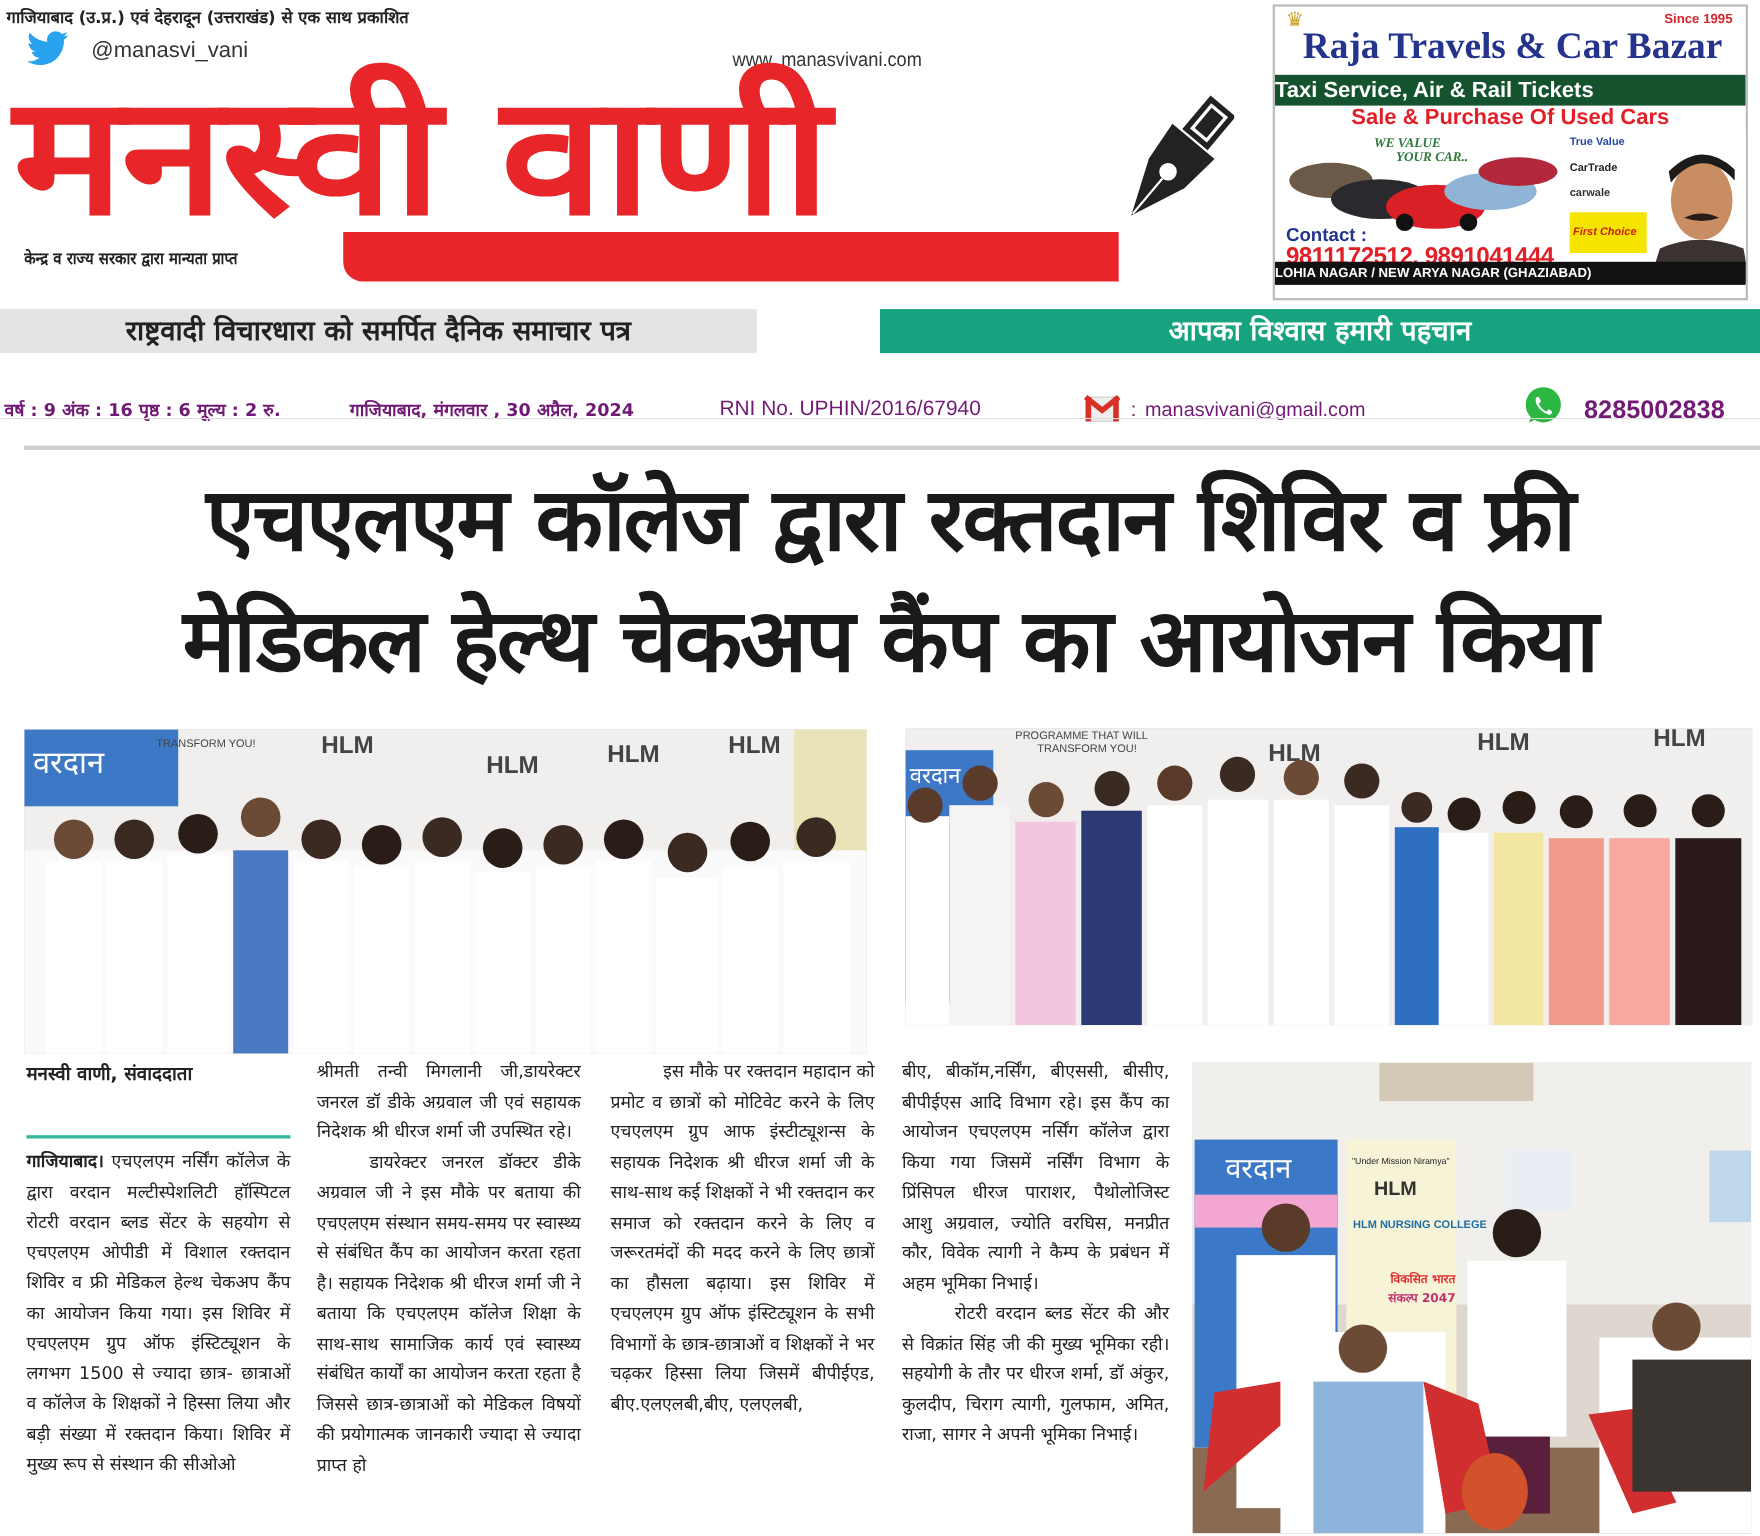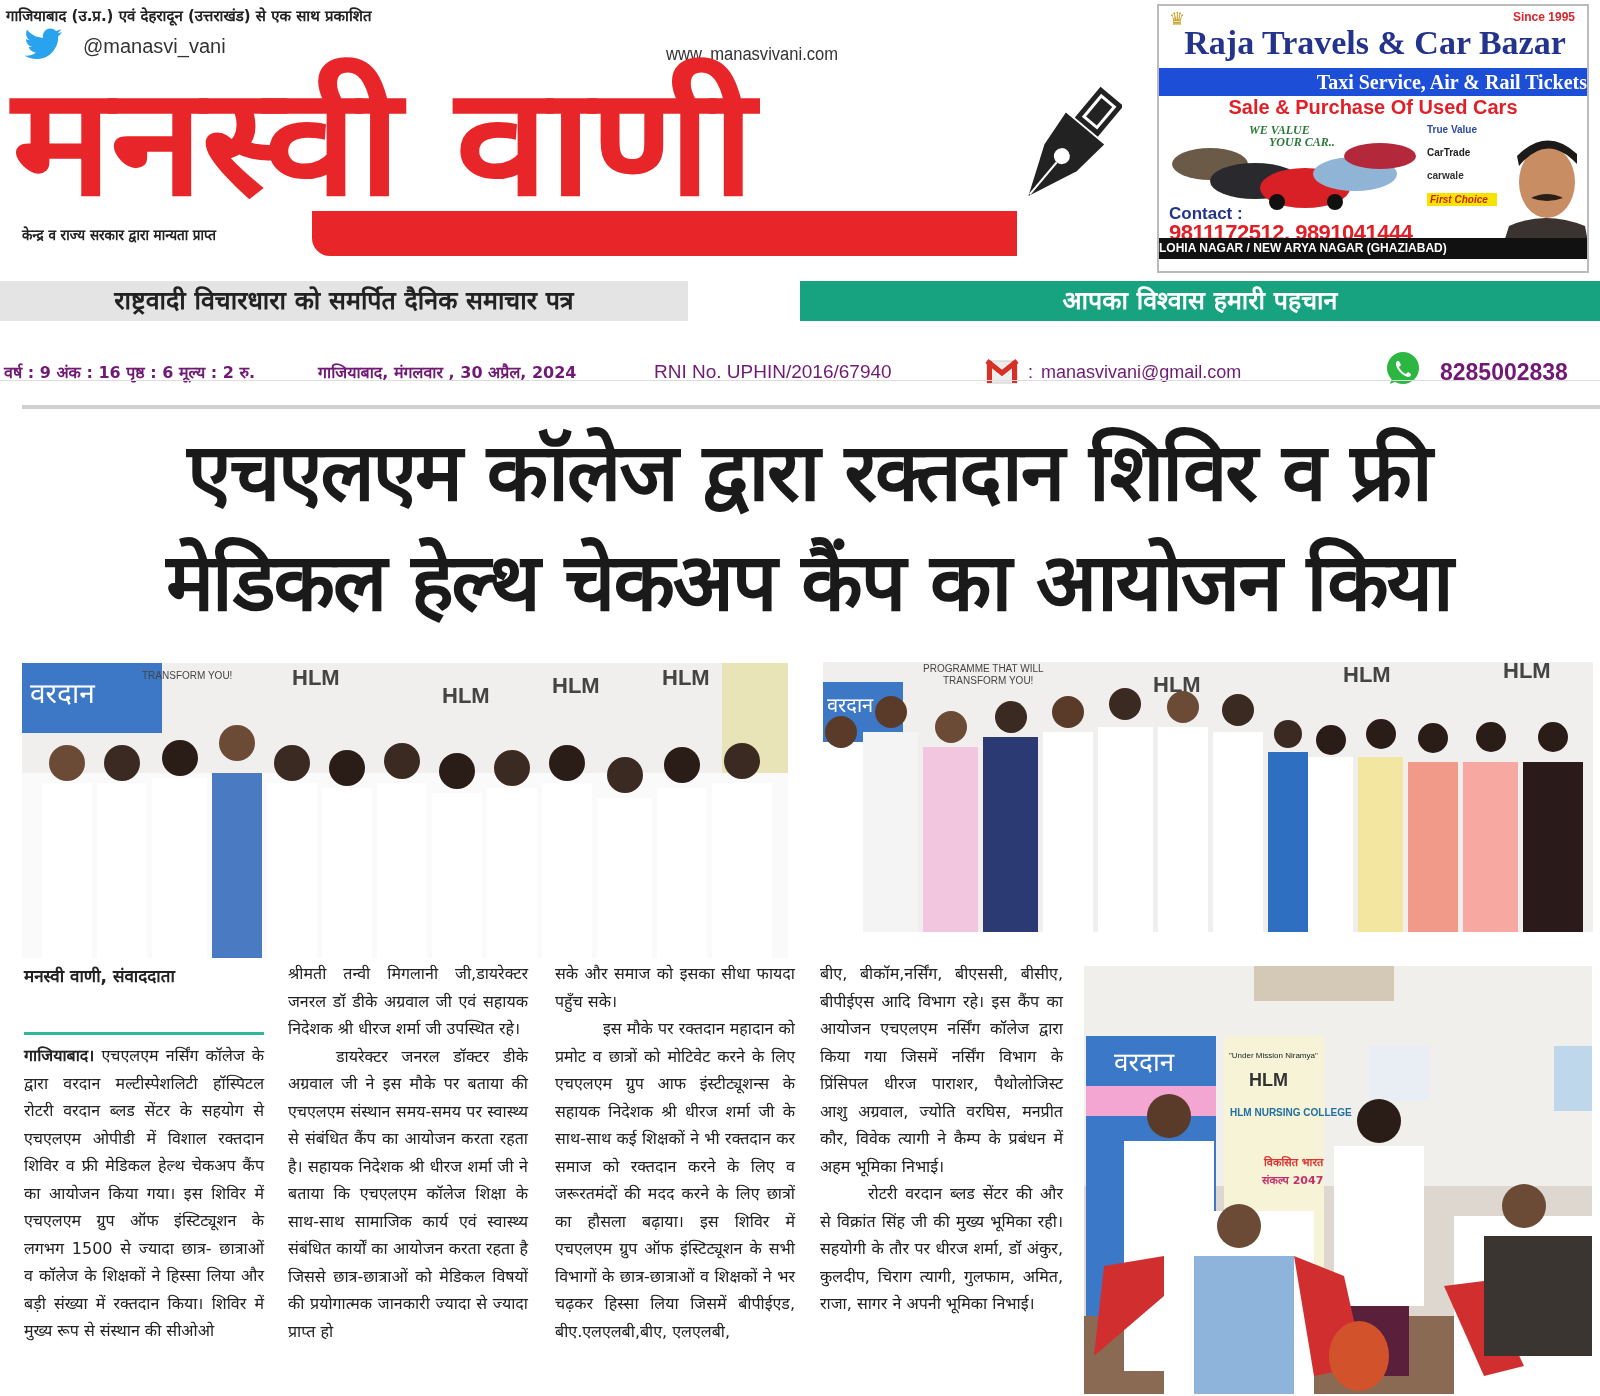--- a/index.html
+++ b/index.html
@@ -13,21 +13,21 @@
 #masthead{left:12px;top:56px;width:1010px;height:200px}
 #masthead .logo{position:absolute;left:0;top:-22px;font-family:"DejaVu Sans",sans-serif;font-weight:bold;font-size:150px;color:#e8262a;letter-spacing:-2px;white-space:nowrap;transform:scaleX(1.12);transform-origin:left}
 #masthead .underbar{position:absolute;left:300px;top:155px;width:705px;height:45px;background:#e8262a;border-radius:0 0 0 18px}
 #recognized{left:22px;top:224px;font-size:15px;color:#222;font-weight:bold;transform:scaleX(.9);transform-origin:left}
 #pen-icon{left:1012px;top:80px}
 
 #ad{left:1157px;top:4px;width:432px;height:269px;border:2px solid #bbb;background:#fff;overflow:hidden}
 #ad .since{position:absolute;right:12px;top:4px;color:#d9262b;font-family:"Liberation Sans",sans-serif;font-weight:bold;font-size:12px}
 #ad .crown{position:absolute;left:10px;top:2px;font-size:18px;color:#c9a227}
 #ad .title{position:absolute;left:8px;top:18px;width:416px;text-align:center;font-family:"Liberation Serif",serif;font-weight:bold;font-size:34px;color:#24338c;white-space:nowrap}
-#ad .red-band{position:absolute;left:0;top:62px;width:100%;height:28px;background:#1d4ed8;color:#fff;text-align:right;font-family:Liberation Serif, serif;font-weight:bold;font-size:20px;line-height:28px}
+#ad .red-band{position:absolute;left:0;top:62px;width:100%;height:28px;background:#14532d;color:#fff;text-align:left;font-family:Liberation Sans, sans-serif;font-weight:bold;font-size:20px;line-height:28px}
 #ad .sale{position:absolute;left:0;top:90px;width:100%;text-align:center;color:#e21f27;font-family:"Liberation Sans",sans-serif;font-weight:bold;font-size:20px}
 #ad .we-value{position:absolute;left:90px;top:118px;color:#2b7a3a;font-family:"Liberation Serif",serif;font-style:italic;font-weight:bold;font-size:12px;line-height:12px}
 #ad .cars{position:absolute;left:6px;top:120px;width:270px;height:90px}
 #ad .brands{position:absolute;left:268px;top:118px;width:70px;font-family:"Liberation Sans",sans-serif;font-size:10px;font-weight:bold}
 #ad .brands div{margin-bottom:12px}
 #ad .person{position:absolute;left:340px;top:112px;width:92px;height:140px}
 #ad .contact{position:absolute;left:10px;top:198px;color:#24338c;font-family:"Liberation Sans",sans-serif;font-weight:bold;font-size:17px}
 #ad .phones{position:absolute;left:10px;top:214px;color:#e21f27;font-family:"Liberation Sans",sans-serif;font-weight:bold;font-size:22px;letter-spacing:-.5px}
 #ad .addr{position:absolute;left:0;bottom:12px;width:100%;height:21px;background:#111;color:#fff;text-align:left;font-family:"Liberation Sans",sans-serif;font-weight:bold;font-size:12px;line-height:21px}
 
@@ -117,21 +117,21 @@
     </svg>
   </div>
   <div class="we-value">
     <div>WE VALUE</div>
     <div style="margin-left:20px">YOUR CAR..</div>
   </div>
   <div class="brands">
     <div style="color:#2a4aa8">True Value</div>
     <div style="color:#222">CarTrade</div>
     <div style="color:#333">carwale</div>
-    <div style="background:#f5e400;color:#c21;font-style:italic;padding:1px 3px">First Choice</div>
+    <div style="background:#f5e400;color:#c21;font-style:italic;padding:13px 3px">First Choice</div>
   </div>
   <div class="person">
     <svg width="92" height="140" viewBox="0 0 92 140">
       <rect x="0" y="0" width="92" height="140" fill="#fff"></rect>
       <path d="M0 140 L10 108 Q46 92 86 108 L92 140 Z" fill="#3b3330"></path>
       <ellipse cx="48" cy="64" rx="28" ry="36" fill="#c88d63"></ellipse>
       <path d="M20 48 Q48 14 78 46 L78 36 Q48 8 18 38 Z" fill="#1d1b1a"></path>
       <path d="M32 80 Q48 72 64 80 Q48 86 32 80 Z" fill="#2a1d18"></path>
     </svg>
   </div>
@@ -305,19 +305,18 @@
 <div id="byline-rule" class="abs"></div>
 
 <div id="col1" class="col">
   <p><span class="dateline-b">गाजियाबाद।</span><span> एचएलएम नर्सिंग कॉलेज के द्वारा वरदान मल्टीस्पेशलिटी हॉस्पिटल रोटरी वरदान ब्लड सेंटर के सहयोग से एचएलएम ओपीडी में विशाल रक्तदान शिविर व फ्री मेडिकल हेल्थ चेकअप कैंप का आयोजन किया गया। इस शिविर में एचएलएम ग्रुप ऑफ इंस्टिट्यूशन के लगभग 1500 से ज्यादा छात्र- छात्राओं व कॉलेज के शिक्षकों ने हिस्सा लिया और बड़ी संख्या में रक्तदान किया। शिविर में मुख्य रूप से संस्थान की सीओओ</span></p>
 </div>
 <div id="col2" class="col">
   <p>श्रीमती तन्वी मिगलानी जी,डायरेक्टर जनरल डॉ डीके अग्रवाल जी एवं सहायक निदेशक श्री धीरज शर्मा जी उपस्थित रहे।</p>
   <p class="indent">डायरेक्टर जनरल डॉक्टर डीके अग्रवाल जी ने इस मौके पर बताया की एचएलएम संस्थान समय-समय पर स्वास्थ्य से संबंधित कैंप का आयोजन करता रहता है। सहायक निदेशक श्री धीरज शर्मा जी ने बताया कि एचएलएम कॉलेज शिक्षा के साथ-साथ सामाजिक कार्य एवं स्वास्थ्य संबंधित कार्यों का आयोजन करता रहता है जिससे छात्र-छात्राओं को मेडिकल विषयों की प्रयोगात्मक जानकारी ज्यादा से ज्यादा प्राप्त हो</p>
 </div>
 <div id="col3" class="col">
-  <p>सके और समाज को इसका सीधा फायदा पहुँच सके।</p>
   <p class="indent">इस मौके पर रक्तदान महादान को प्रमोट व छात्रों को मोटिवेट करने के लिए एचएलएम ग्रुप आफ इंस्टीट्यूशन्स के सहायक निदेशक श्री धीरज शर्मा जी के साथ-साथ कई शिक्षकों ने भी रक्तदान कर समाज को रक्तदान करने के लिए व जरूरतमंदों की मदद करने के लिए छात्रों का हौसला बढ़ाया। इस शिविर में एचएलएम ग्रुप ऑफ इंस्टिट्यूशन के सभी विभागों के छात्र-छात्राओं व शिक्षकों ने भर चढ़कर हिस्सा लिया जिसमें बीपीईएड, बीए.एलएलबी,बीए, एलएलबी,</p>
 </div>
 <div id="col4" class="col">
   <p>बीए, बीकॉम,नर्सिंग, बीएससी, बीसीए, बीपीईएस आदि विभाग रहे। इस कैंप का आयोजन एचएलएम नर्सिंग कॉलेज द्वारा किया गया जिसमें नर्सिंग विभाग के प्रिंसिपल धीरज पाराशर, पैथोलोजिस्ट आशु अग्रवाल, ज्योति वरघिस, मनप्रीत कौर, विवेक त्यागी ने कैम्प के प्रबंधन में अहम भूमिका निभाई।</p>
   <p class="indent">रोटरी वरदान ब्लड सेंटर की और से विक्रांत सिंह जी की मुख्य भूमिका रही। सहयोगी के तौर पर धीरज शर्मा, डॉ अंकुर, कुलदीप, चिराग त्यागी, गुलफाम, अमित, राजा, सागर ने अपनी भूमिका निभाई।</p>
 </div>
 
 </body></html>

